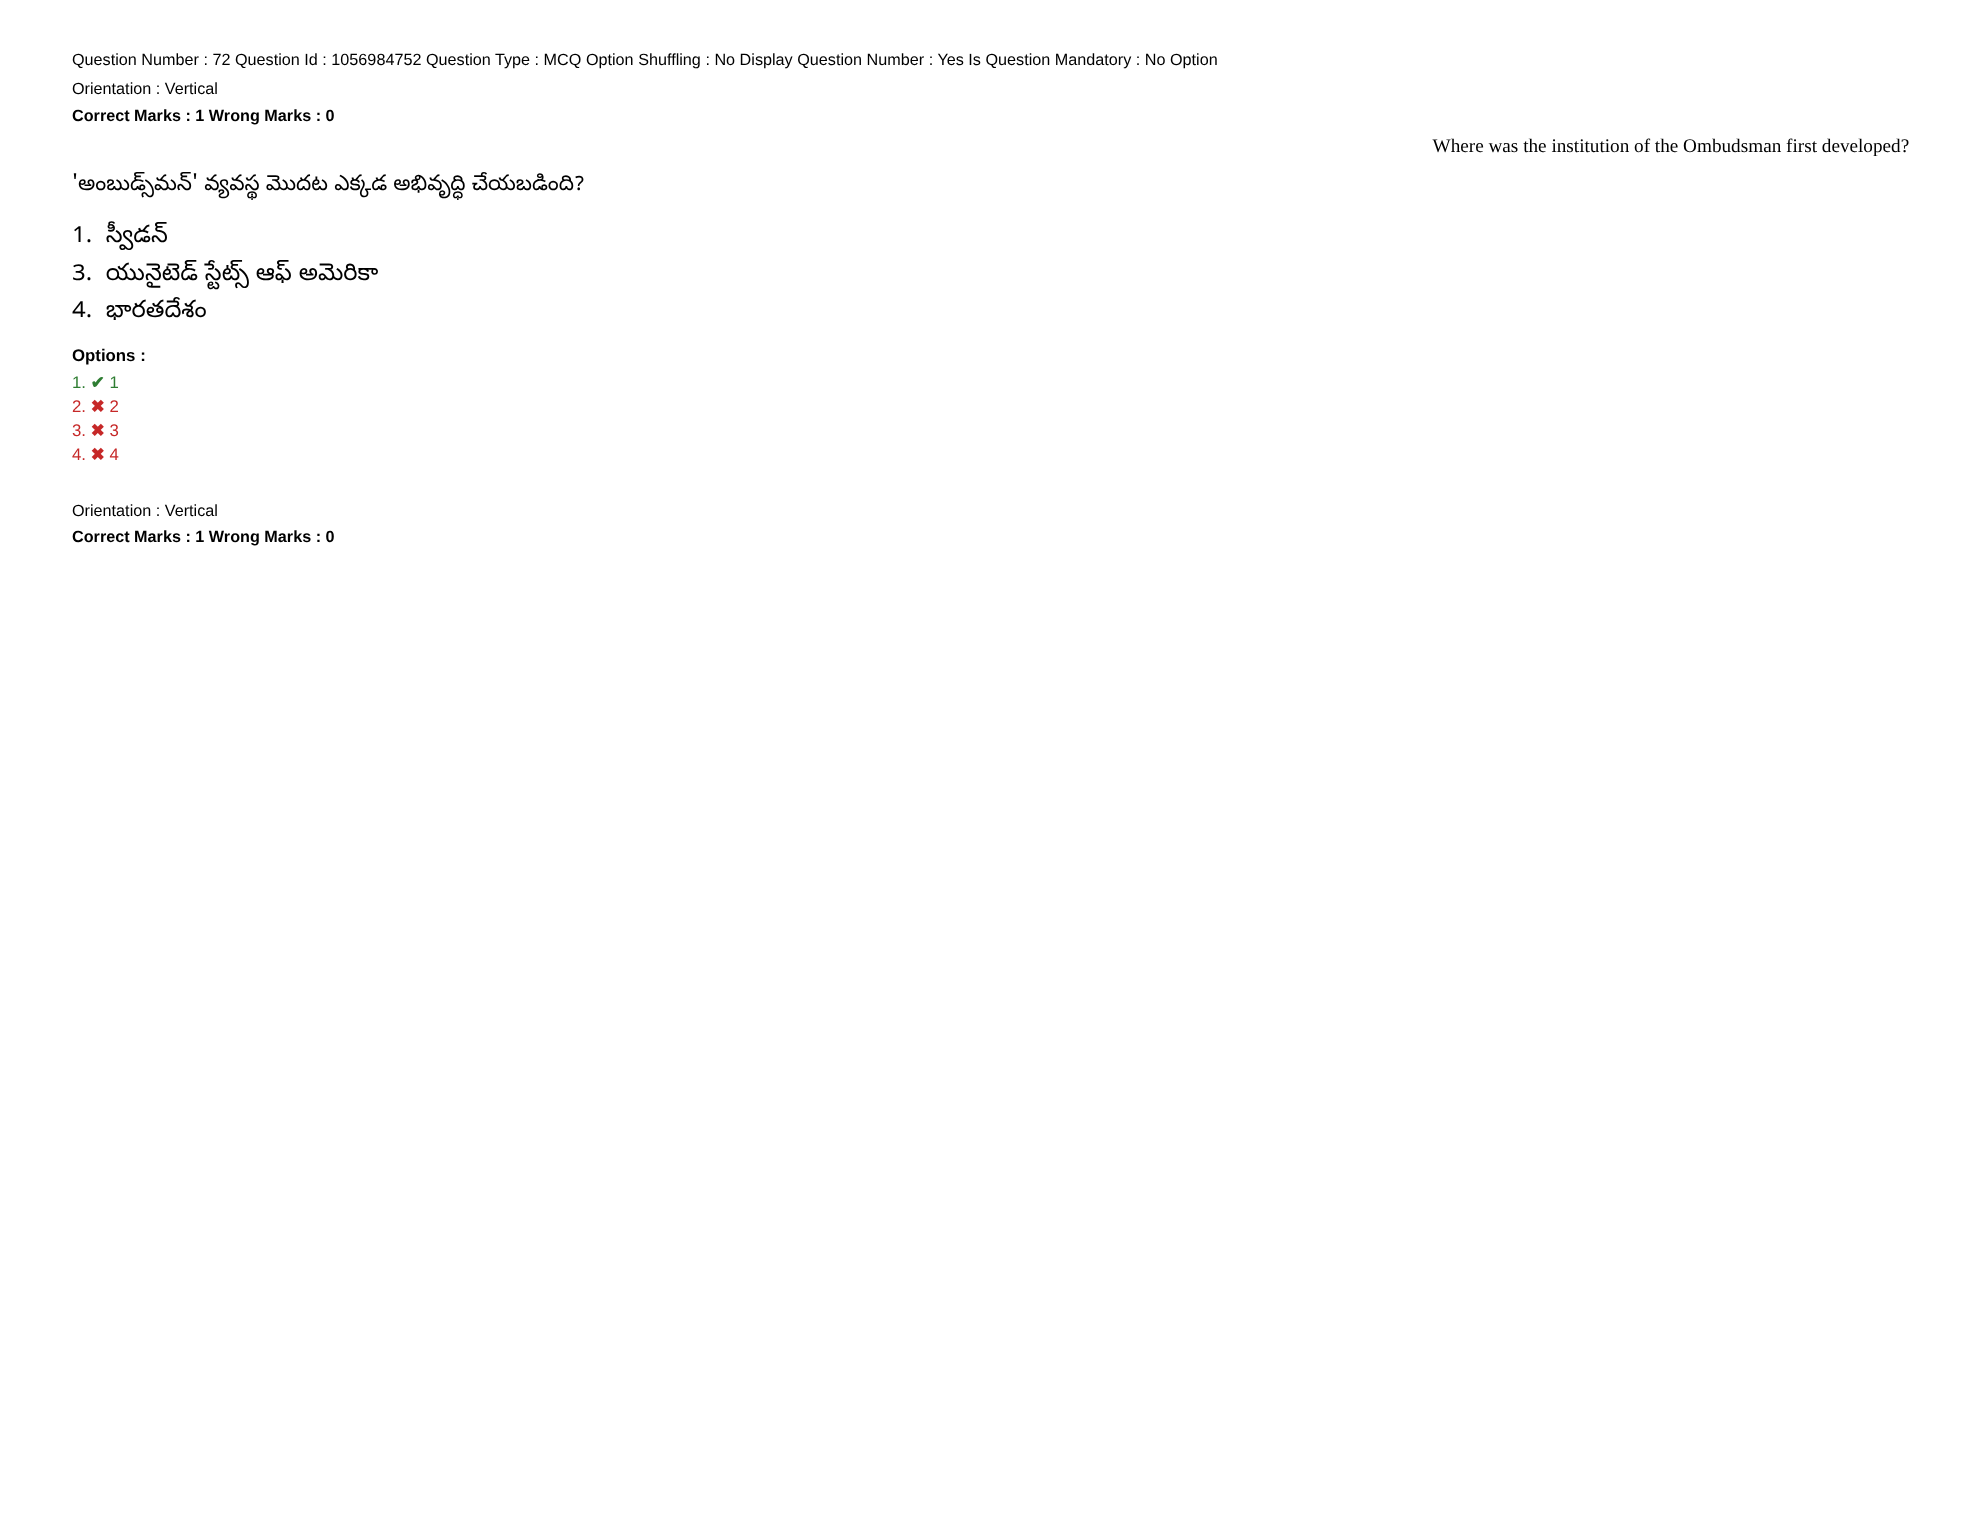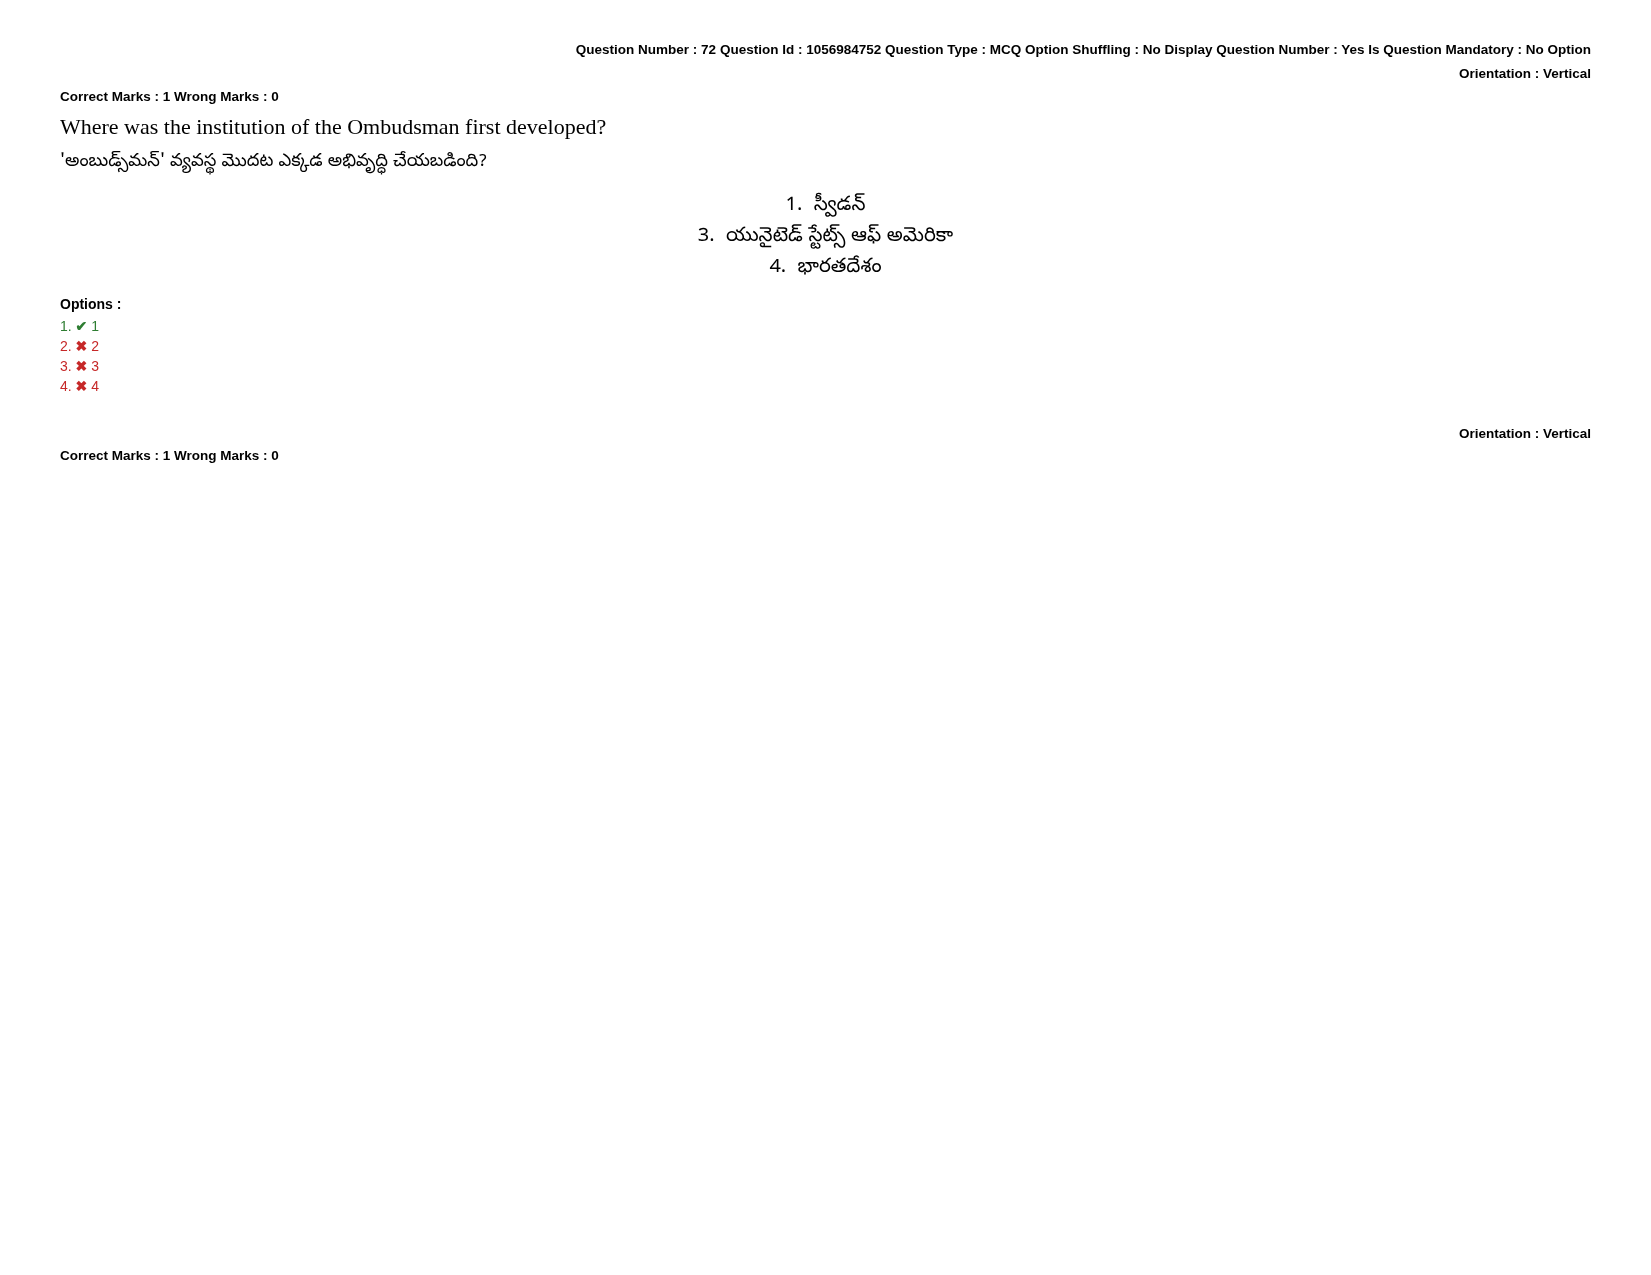--- a/index.html
+++ b/index.html
@@ -13,36 +13,36 @@
       font-family: Arial, sans-serif;
       font-size: 15px;
       color: #000000;
       padding: 40px 60px;
       width: 1651px;
       min-height: 1275px;
     }
 
     .question-meta {
       font-size: 13.5px;
-      font-weight: bold;
+      font-weight: normal;
       line-height: 1.5;
       margin-bottom: 4px;
-      text-align: right;
     }
 
     .marks-info {
       font-size: 13.5px;
       font-weight: bold;
       margin-bottom: 10px;
     }
 
     .question-text-en {
-      font-size: 22px;
+      font-size: 16px;
       margin-bottom: 10px;
       font-family: Georgia, serif;
+      text-align: right;
     }
 
     .options-list-en {
       list-style: none;
       margin-left: 40px;
       margin-bottom: 12px;
     }
 
     .options-list-en li {
       font-size: 20px;
@@ -52,21 +52,20 @@
 
     .question-text-te {
       font-size: 18px;
       margin-bottom: 18px;
       font-family: 'Noto Sans Telugu', Arial, sans-serif;
     }
 
     .options-list-te {
       list-style: none;
       margin-bottom: 14px;
-      text-align: center;
     }
 
     .options-list-te li {
       font-size: 20px;
       margin-bottom: 4px;
       font-family: 'Noto Sans Telugu', Arial, sans-serif;
     }
 
     .options-label {
       font-size: 14px;

